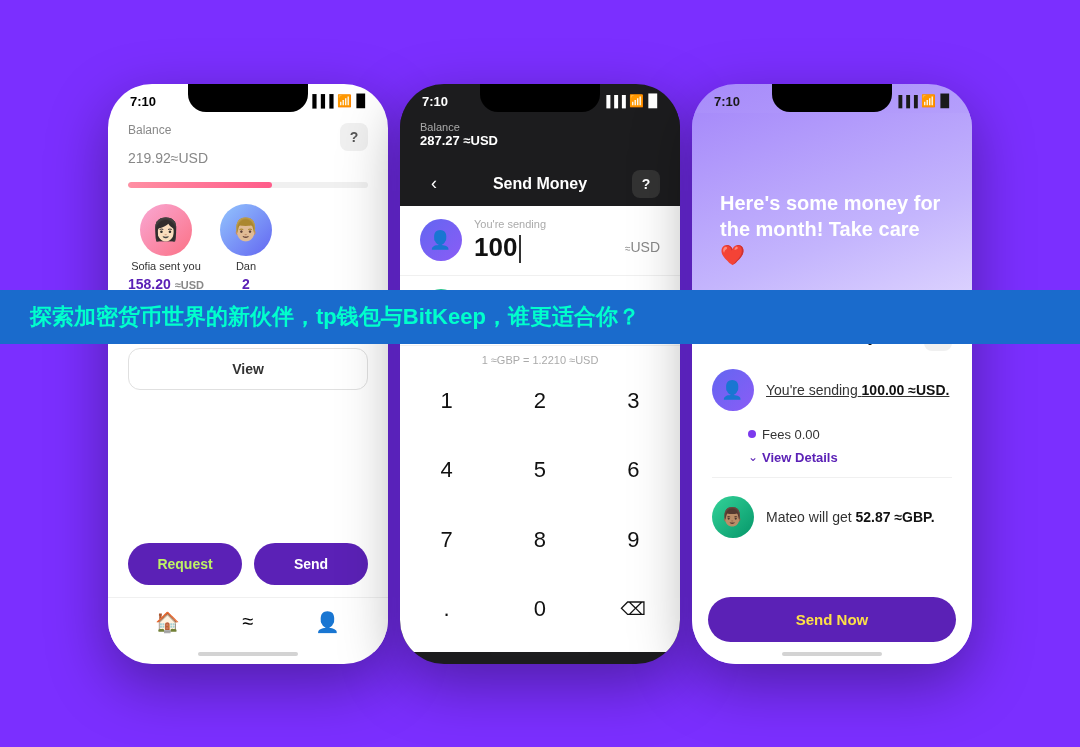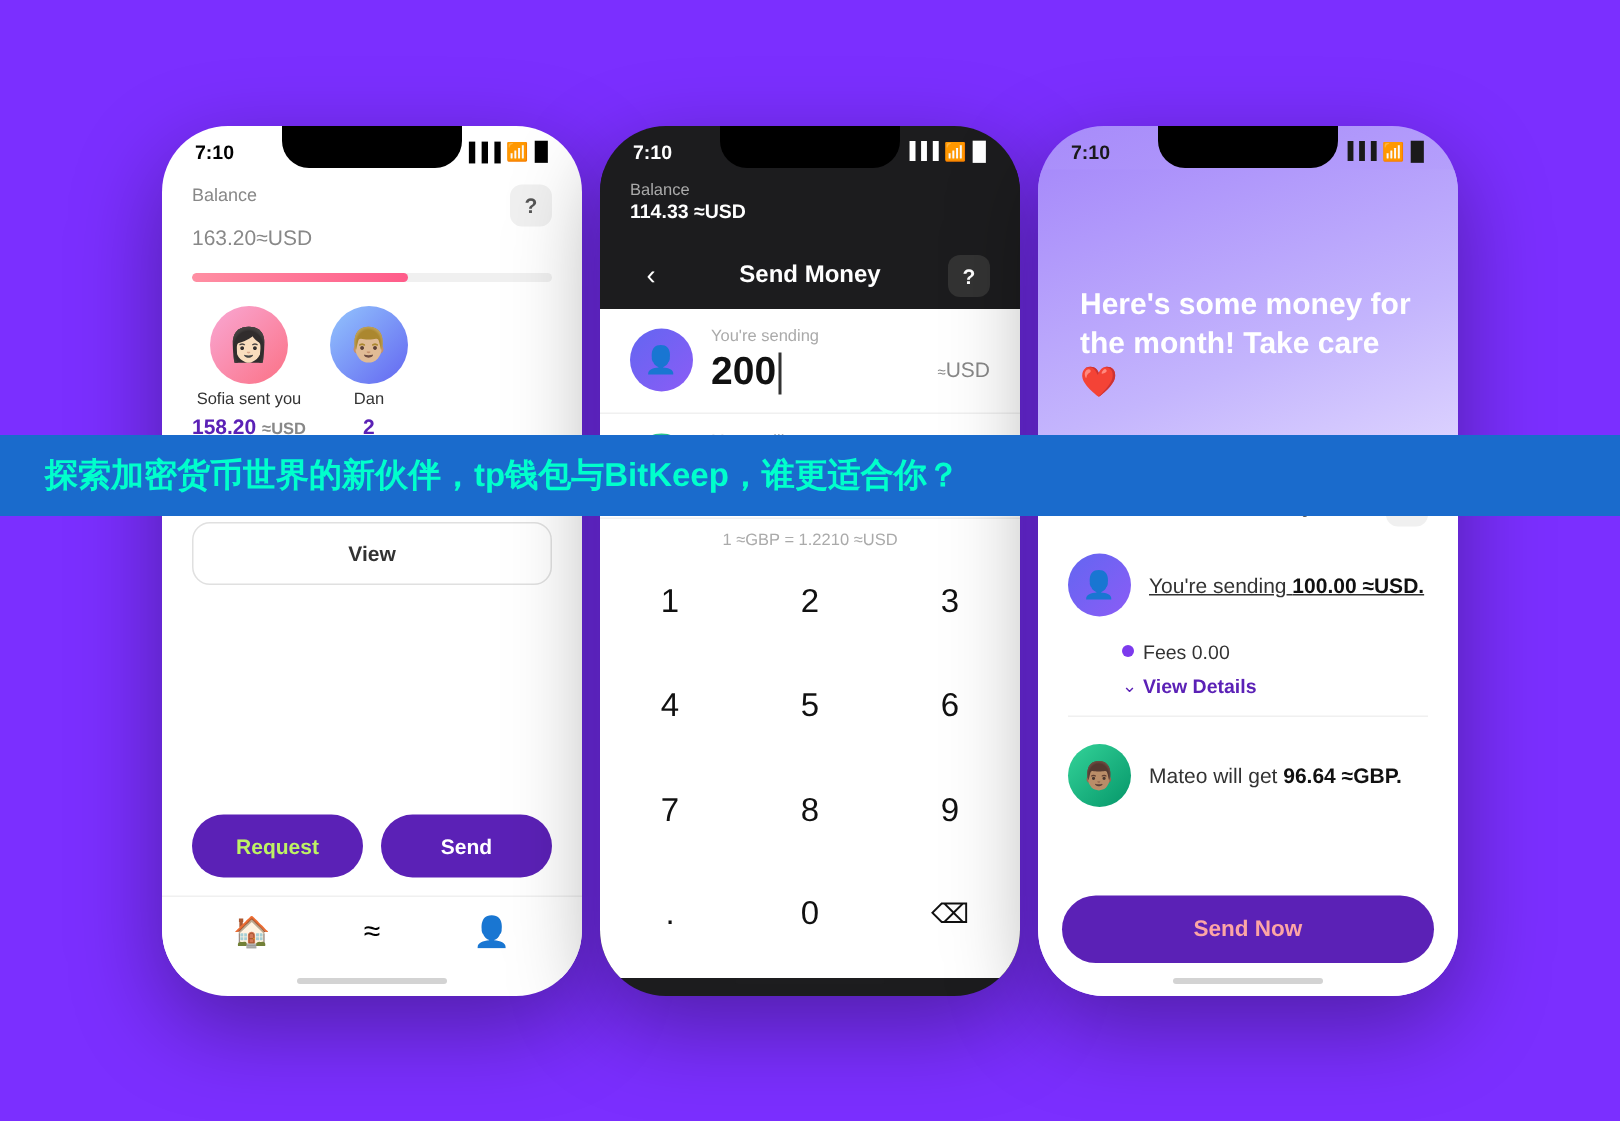--- a/index.html
+++ b/index.html
@@ -433,21 +433,21 @@
       padding: 10px 20px;
     }
     .recipient-text { font-size: 14px; color: #333; }
     .recipient-text strong { color: #111; }
 
     .send-now-btn {
       width: calc(100% - 32px);
       margin: 12px 16px 10px;
       padding: 14px;
       background: #5b21b6;
-      color: #fca5a5;
+      color: #fde047;
       border: none;
       border-radius: 24px;
       font-size: 15px;
       font-weight: 700;
       cursor: pointer;
       text-align: center;
     }
   </style>
 </head>
 <body>
@@ -462,21 +462,21 @@
         <span>▐▐▐</span>
         <span>📶</span>
         <span>▉</span>
       </div>
     </div>
 
     <div class="header-row">
       <div>
         <div class="balance-label">Balance</div>
         <div class="balance-amount">
-          <span>163.20</span><span>≈USD</span>
+          <span>219.92</span><span>≈USD</span>
         </div>
       </div>
       <div class="question-badge">?</div>
     </div>
 
     <div class="progress-bar-container">
       <div class="progress-bar">
         <div class="progress-fill"></div>
       </div>
     </div>
@@ -530,37 +530,37 @@
       <span>7:10</span>
       <div class="status-icons">
         <span style="font-size:11px;">▐▐▐</span>
         <span>📶</span>
         <span>▉</span>
       </div>
     </div>
 
     <div class="phone2-header">
       <div class="phone2-balance">Balance</div>
-      <div class="phone2-balance-amount">114.33 ≈USD</div>
+      <div class="phone2-balance-amount">287.27 ≈USD</div>
     </div>
 
     <div class="send-money-nav">
       <div class="back-btn">‹</div>
       <div class="send-money-title">Send Money</div>
       <div class="question-badge" style="background:#333;color:#fff;">?</div>
     </div>
 
     <div class="amount-field">
       <div class="avatar-sm" style="background:linear-gradient(135deg,#6366f1,#8b5cf6);">
         <span>👤</span>
       </div>
       <div class="amount-field-inner">
         <div class="amount-sublabel">You're sending</div>
         <div style="display:flex;align-items:center;justify-content:space-between;">
-          <div class="amount-value with-cursor">200</div>
+          <div class="amount-value with-cursor">100</div>
           <div>
             <span class="approx">≈</span><span class="amount-currency">USD</span>
           </div>
         </div>
       </div>
     </div>
 
     <div class="amount-field">
       <div class="avatar-sm" style="background:linear-gradient(135deg,#34d399,#059669);">
         <span>👨🏽</span>
@@ -639,21 +639,21 @@
         <span class="view-details-text">View Details</span>
       </div>
 
       <div class="divider"></div>
 
       <div class="recipient-row">
         <div class="avatar-sm" style="background:linear-gradient(135deg,#34d399,#059669);border-radius:50%;width:42px;height:42px;display:flex;align-items:center;justify-content:center;font-size:18px;">
           <span>👨🏽</span>
         </div>
         <div class="recipient-text">
-          Mateo will get <strong>96.64 ≈GBP.</strong>
+          Mateo will get <strong>52.87 ≈GBP.</strong>
         </div>
       </div>
 
       <div style="flex:1;"></div>
 
       <button class="send-now-btn">Send Now</button>
       <div class="home-indicator"></div>
     </div>
   </div>
 

